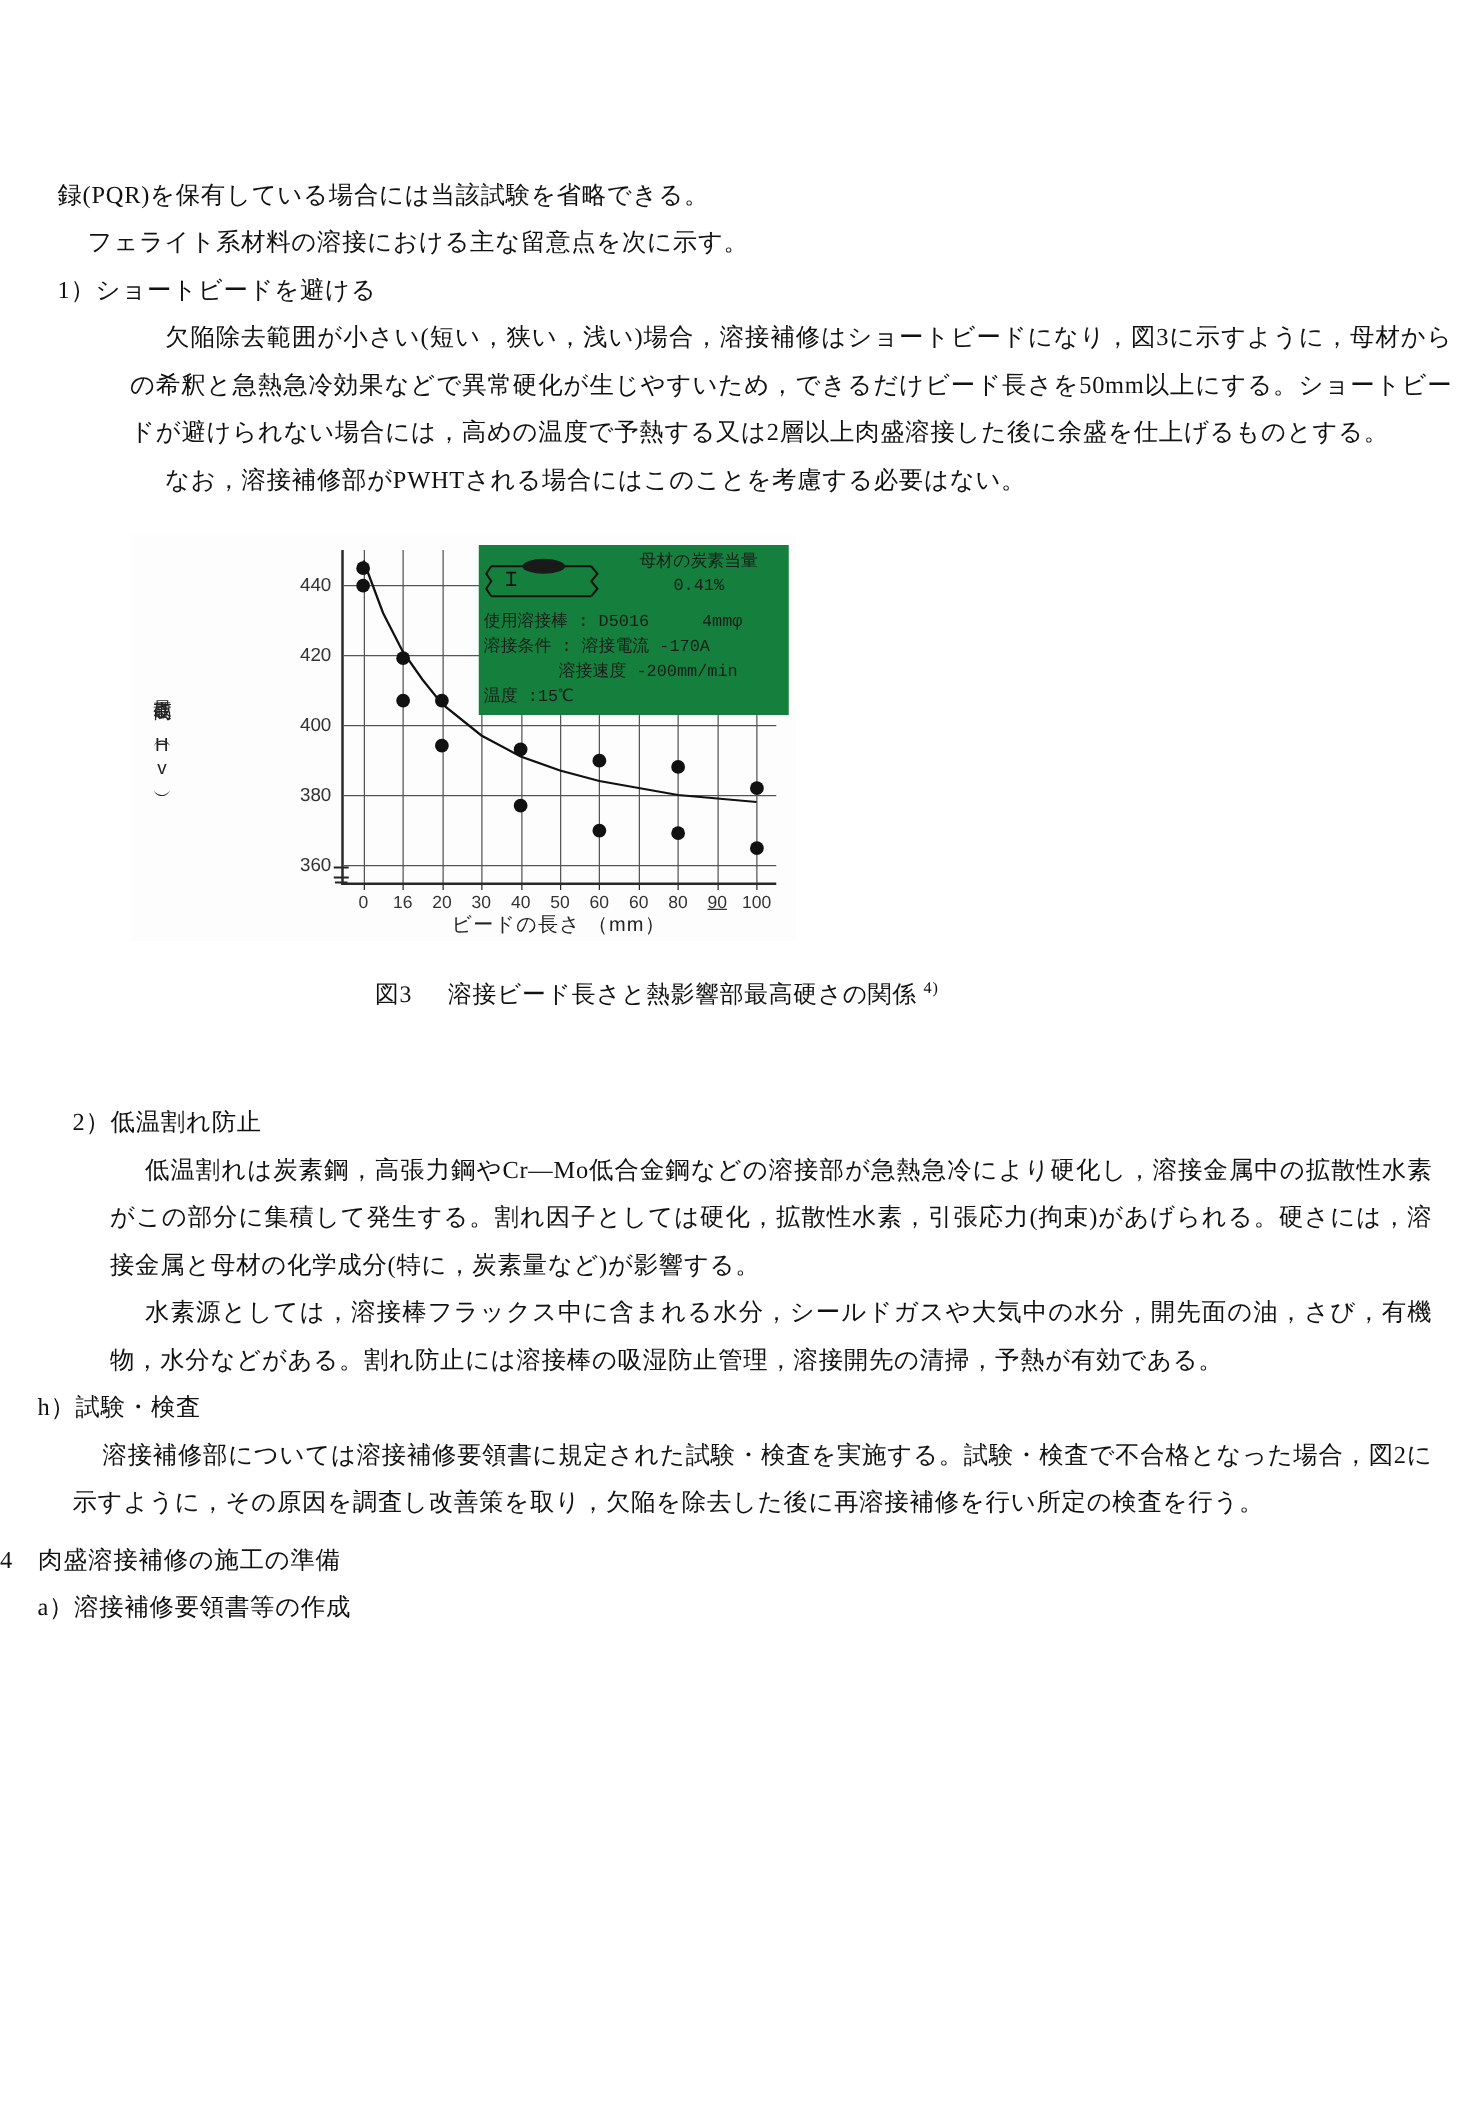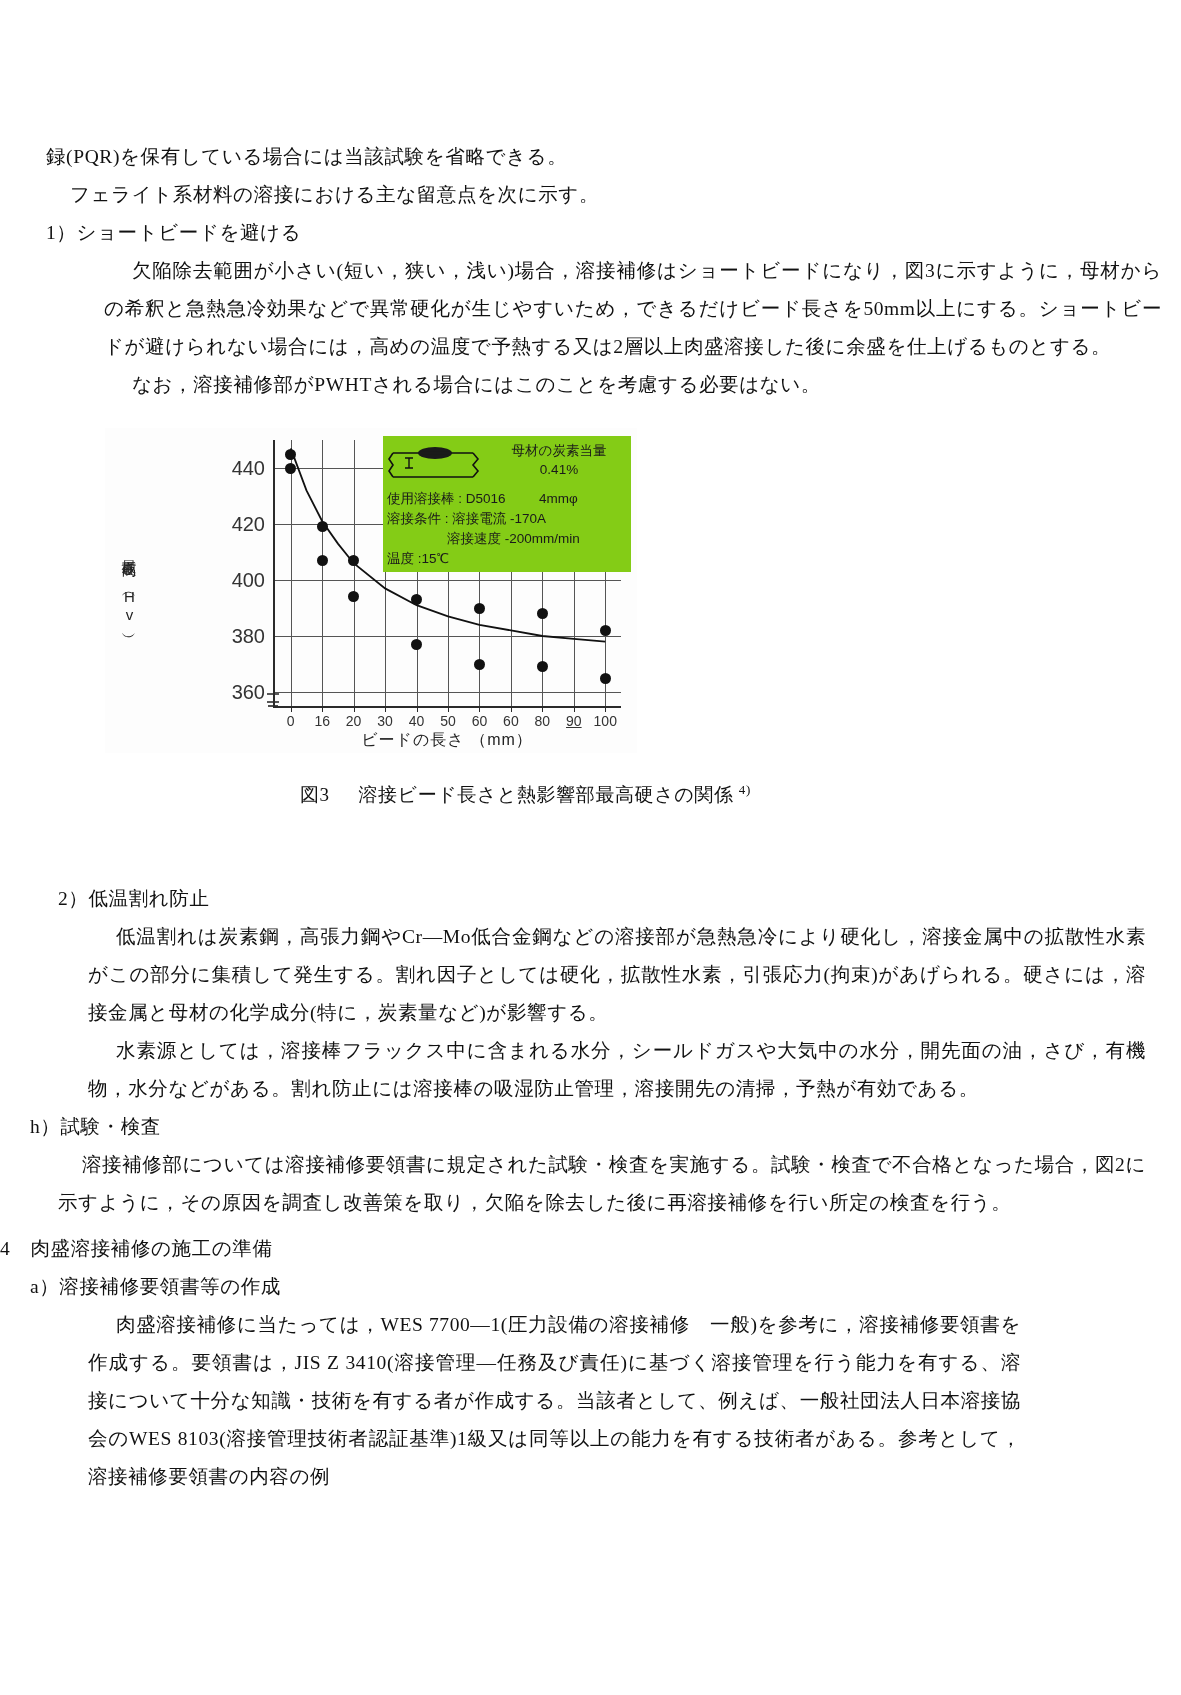--- a/index.html
+++ b/index.html
@@ -82,21 +82,21 @@
     top: 0;
     height: 100%;
     border-left: 1.5px solid #555;
   }
   .ytick-label {
     position: absolute;
     right: 100%;
     transform: translateY(-50%);
     margin-right: 10px;
     font-family: "Liberation Sans", sans-serif;
-    font-size: 20px;
+    font-size: 15px;
     color: #333;
     white-space: nowrap;
   }
   .xtick-label {
     position: absolute;
     top: 100%;
     transform: translateX(-50%);
     margin-top: 7px;
     font-family: "Liberation Sans", sans-serif;
     font-size: 14px;
@@ -146,25 +146,25 @@
     left: 160px;
     top: 262px;
     width: 16px;
     height: 18px;
   }
   .legend {
     position: absolute;
     left: 278px;
     top: 8px;
     width: 248px;
-    font-family: Liberation Sans, sans-serif;
+    font-family: Liberation Mono, monospace;
     font-size: 13.5px;
     line-height: 20px;
     color: #1a1a1a;
-    background: #84cc16;
+    background: #15803d;
     padding: 4px 2px 3px 4px;
     box-sizing: border-box;
   }
   .legend-top {
     display: flex;
     align-items: flex-start;
     gap: 6px;
   }
   .weld-sketch {
     flex: 0 0 auto;
@@ -318,16 +318,15 @@
     <p class="para ind-1 hang">2）低温割れ防止</p>
     <p class="para ind-2b hang">低温割れは炭素鋼，高張力鋼やCr—Mo低合金鋼などの溶接部が急熱急冷により硬化し，溶接金属中の拡散性水素がこの部分に集積して発生する。割れ因子としては硬化，拡散性水素，引張応力(拘束)があげられる。硬さには，溶接金属と母材の化学成分(特に，炭素量など)が影響する。</p>
     <p class="para ind-2b hang">水素源としては，溶接棒フラックス中に含まれる水分，シールドガスや大気中の水分，開先面の油，さび，有機物，水分などがある。割れ防止には溶接棒の吸湿防止管理，溶接開先の清掃，予熱が有効である。</p>
     <p class="para ind-0 hang">h）試験・検査</p>
     <p class="para ind-1b hang">溶接補修部については溶接補修要領書に規定された試験・検査を実施する。試験・検査で不合格となった場合，図2に示すように，その原因を調査し改善策を取り，欠陥を除去した後に再溶接補修を行い所定の検査を行う。</p>
   </div>
 
   <div class="block-bottom body-text">
     <p class="para hang" style="margin-left:0;">4　肉盛溶接補修の施工の準備</p>
     <p class="para ind-0 hang">a）溶接補修要領書等の作成</p>
-    <p class="para ind-2b hang">肉盛溶接補修に当たっては，WES 7700—1(圧力設備の溶接補修　一般)を参考に，溶接補修要領書を作成する。要領書は，JIS Z 3410(溶接管理―任務及び責任)に基づく溶接管理を行う能力を有する、溶接について十分な知識・技術を有する者が作成する。当該者として、例えば、一般社団法人日本溶接協会のWES 8103(溶接管理技術者認証基準)1級又は同等以上の能力を有する技術者がある。参考として，溶接補修要領書の内容の例</p>
   </div>
 
 </div>
 
 </body></html>

